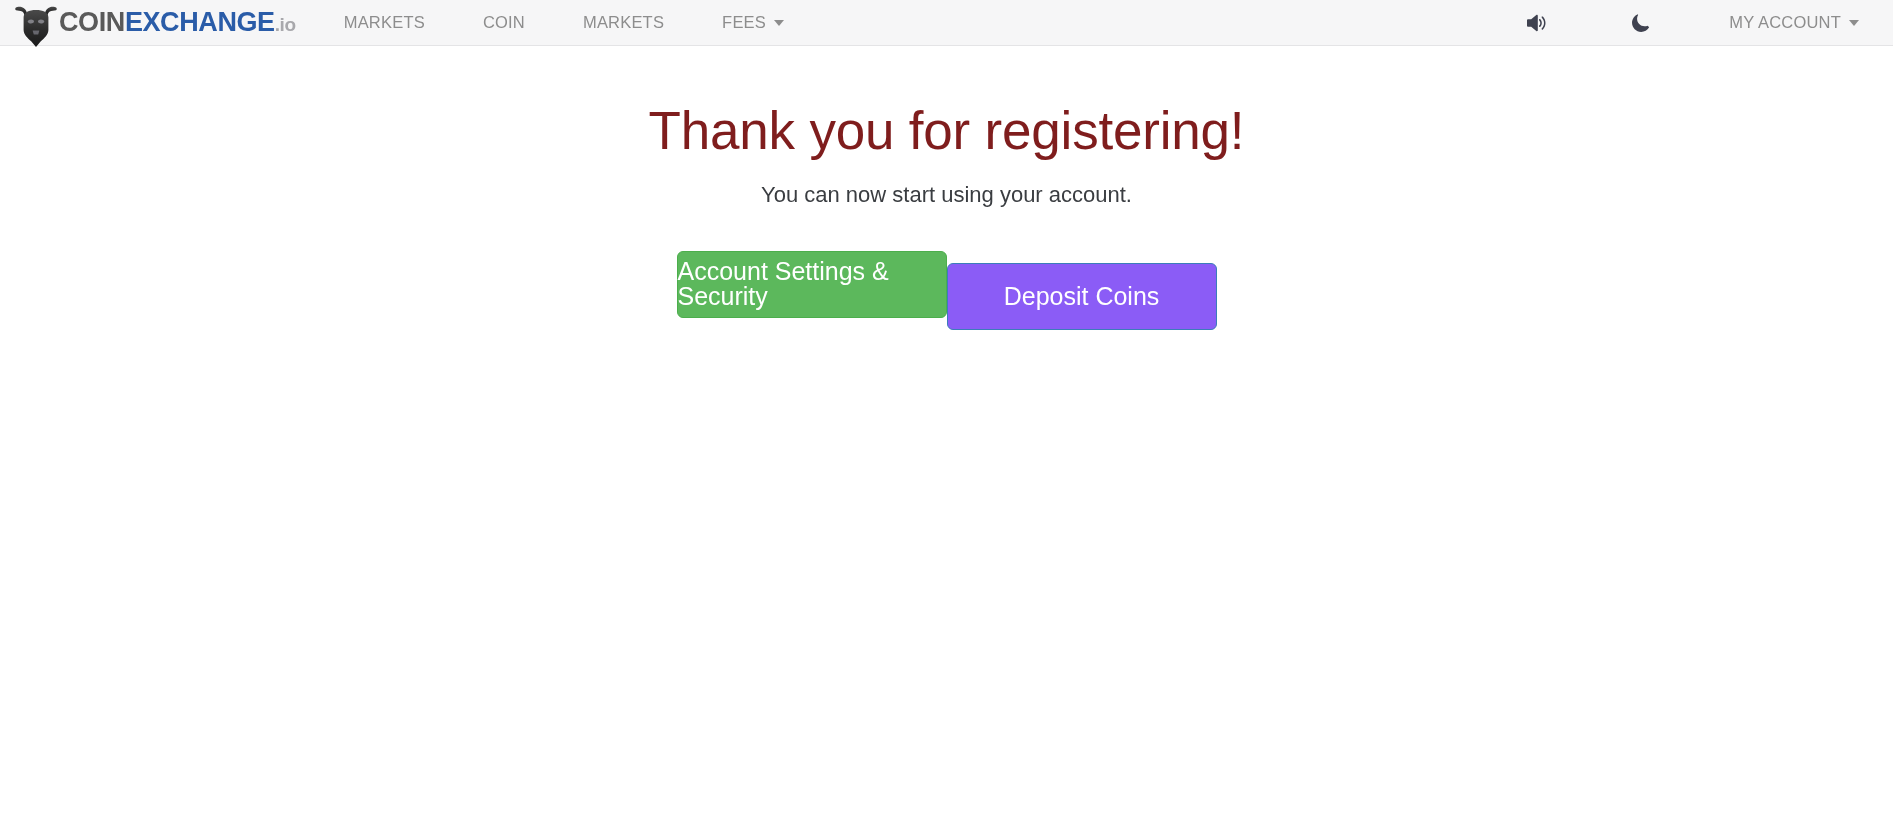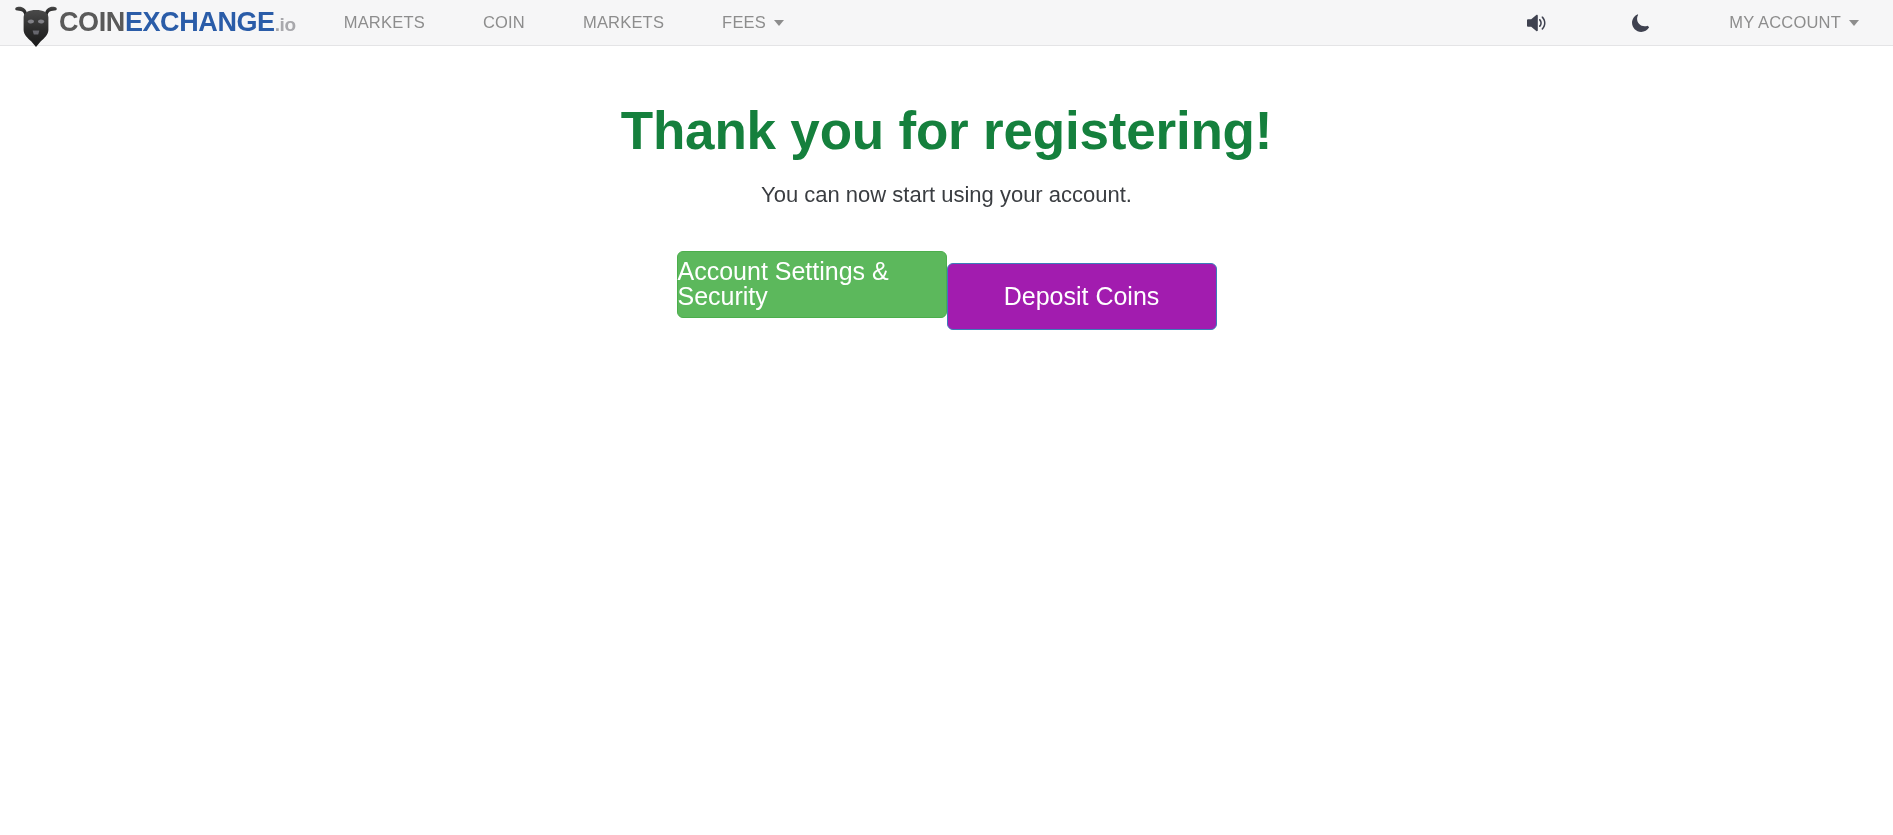--- a/index.html
+++ b/index.html
@@ -123,22 +123,22 @@
   .main {
     width: 100%;
     padding-top: 56px;
     display: flex;
     flex-direction: column;
     align-items: center;
   }
   .page-title {
     margin: 0;
     font-size: 53px;
-    font-weight: 700;
-    color: #15803d;
+    font-weight: 400;
+    color: #7f1d1d;
     line-height: 1.1;
     text-align: center;
     letter-spacing: -0.2px;
   }
   .page-subtitle {
     margin: 22px 0 0 0;
     font-size: 22px;
     font-weight: 400;
     color: #3a3d41;
     text-align: center;
@@ -165,21 +165,21 @@
     text-decoration: none;
     cursor: pointer;
     font-family: "Liberation Sans", sans-serif;
     line-height: 1;
   }
   .btn-success {
     background: #5cb85c;
     border-color: #4cae4c;
   }
   .btn-primary {
-    background: #a21caf;
+    background: #8b5cf6;
     border-color: #3b7dba;
     margin-top: 25px;
   }
 </style>
 </head>
 <body>
 
 <nav class="navbar">
 
   <a class="brand" href="#">

